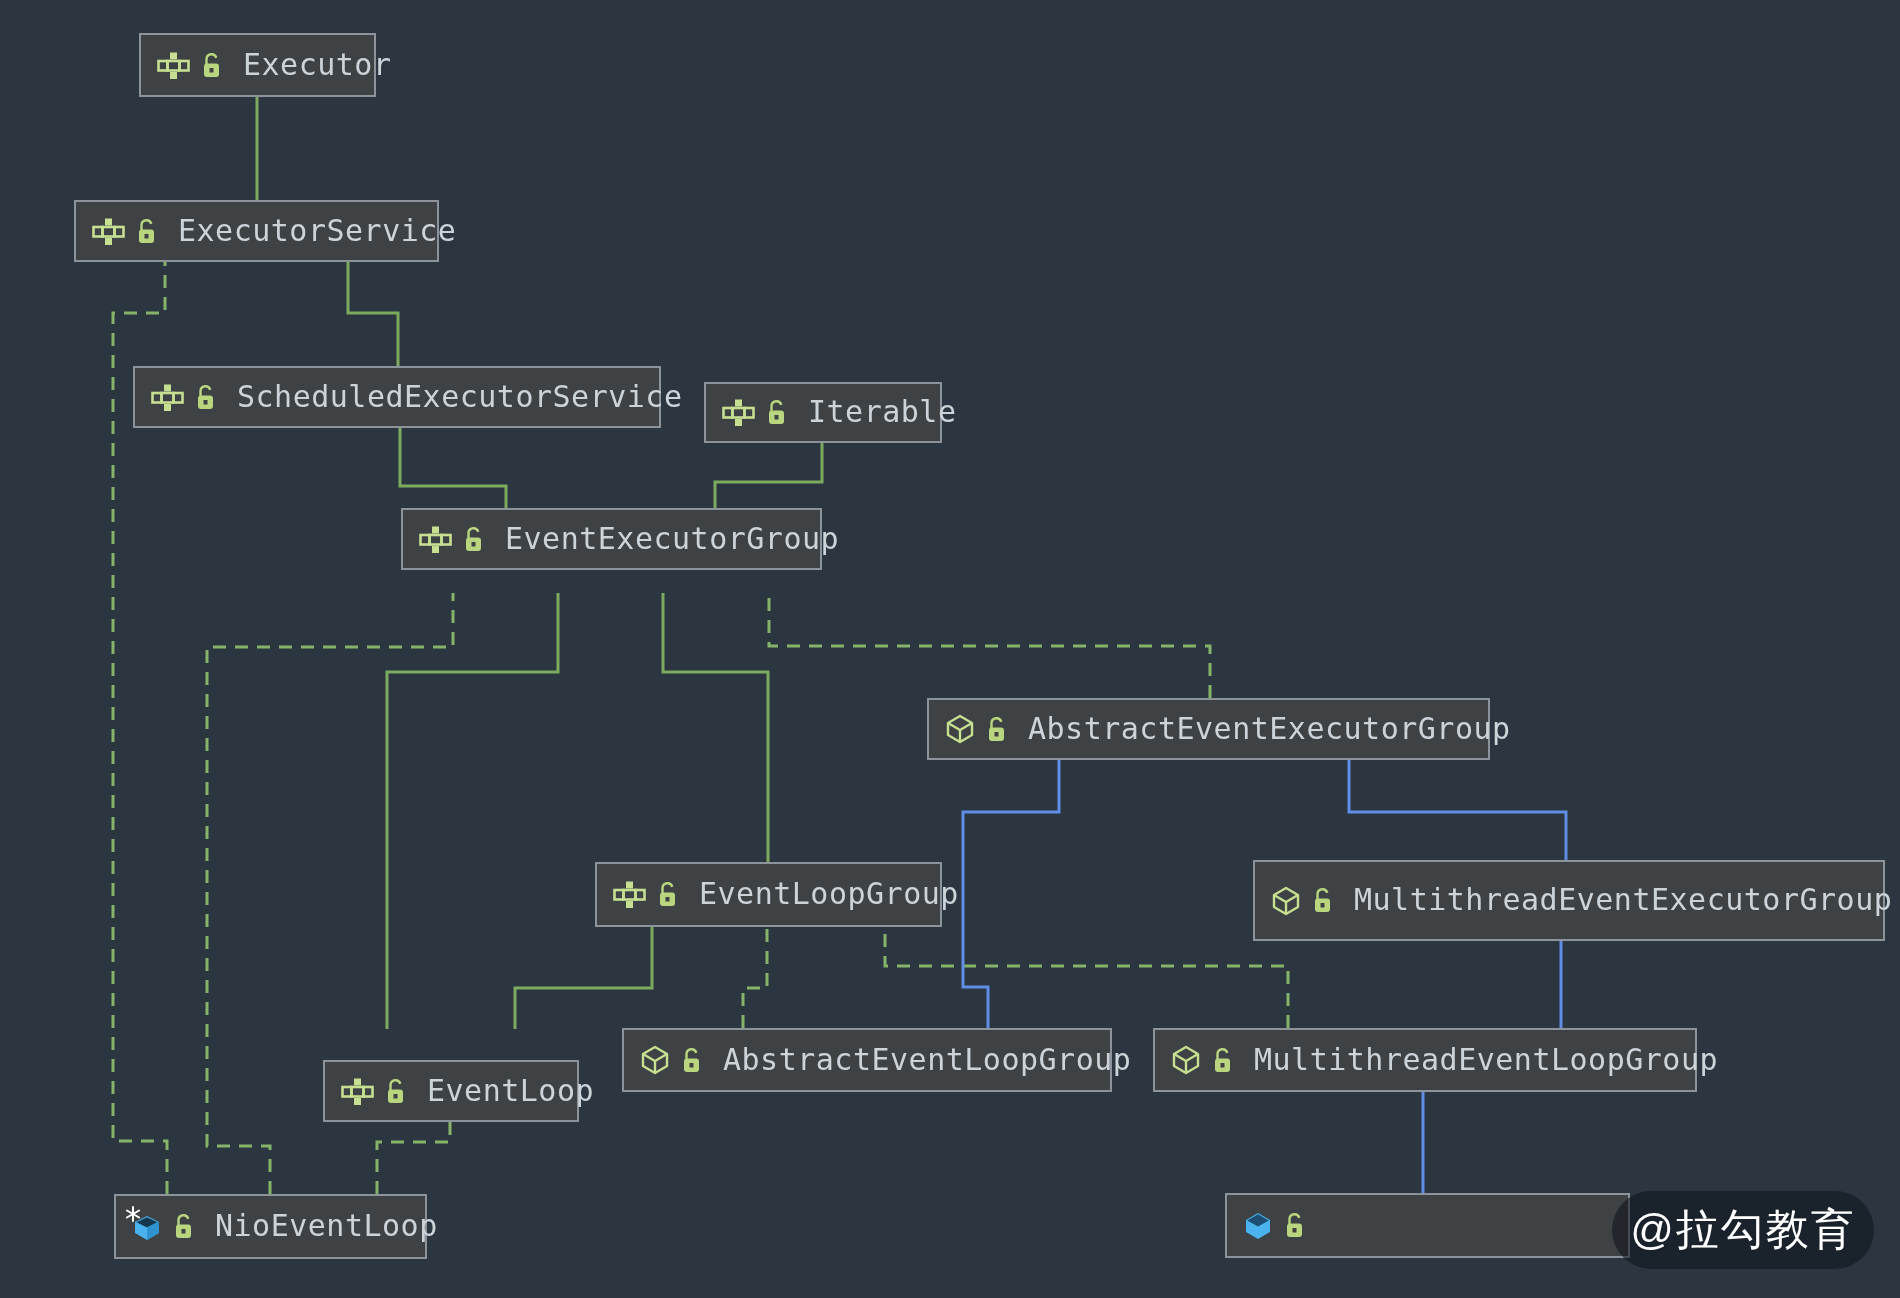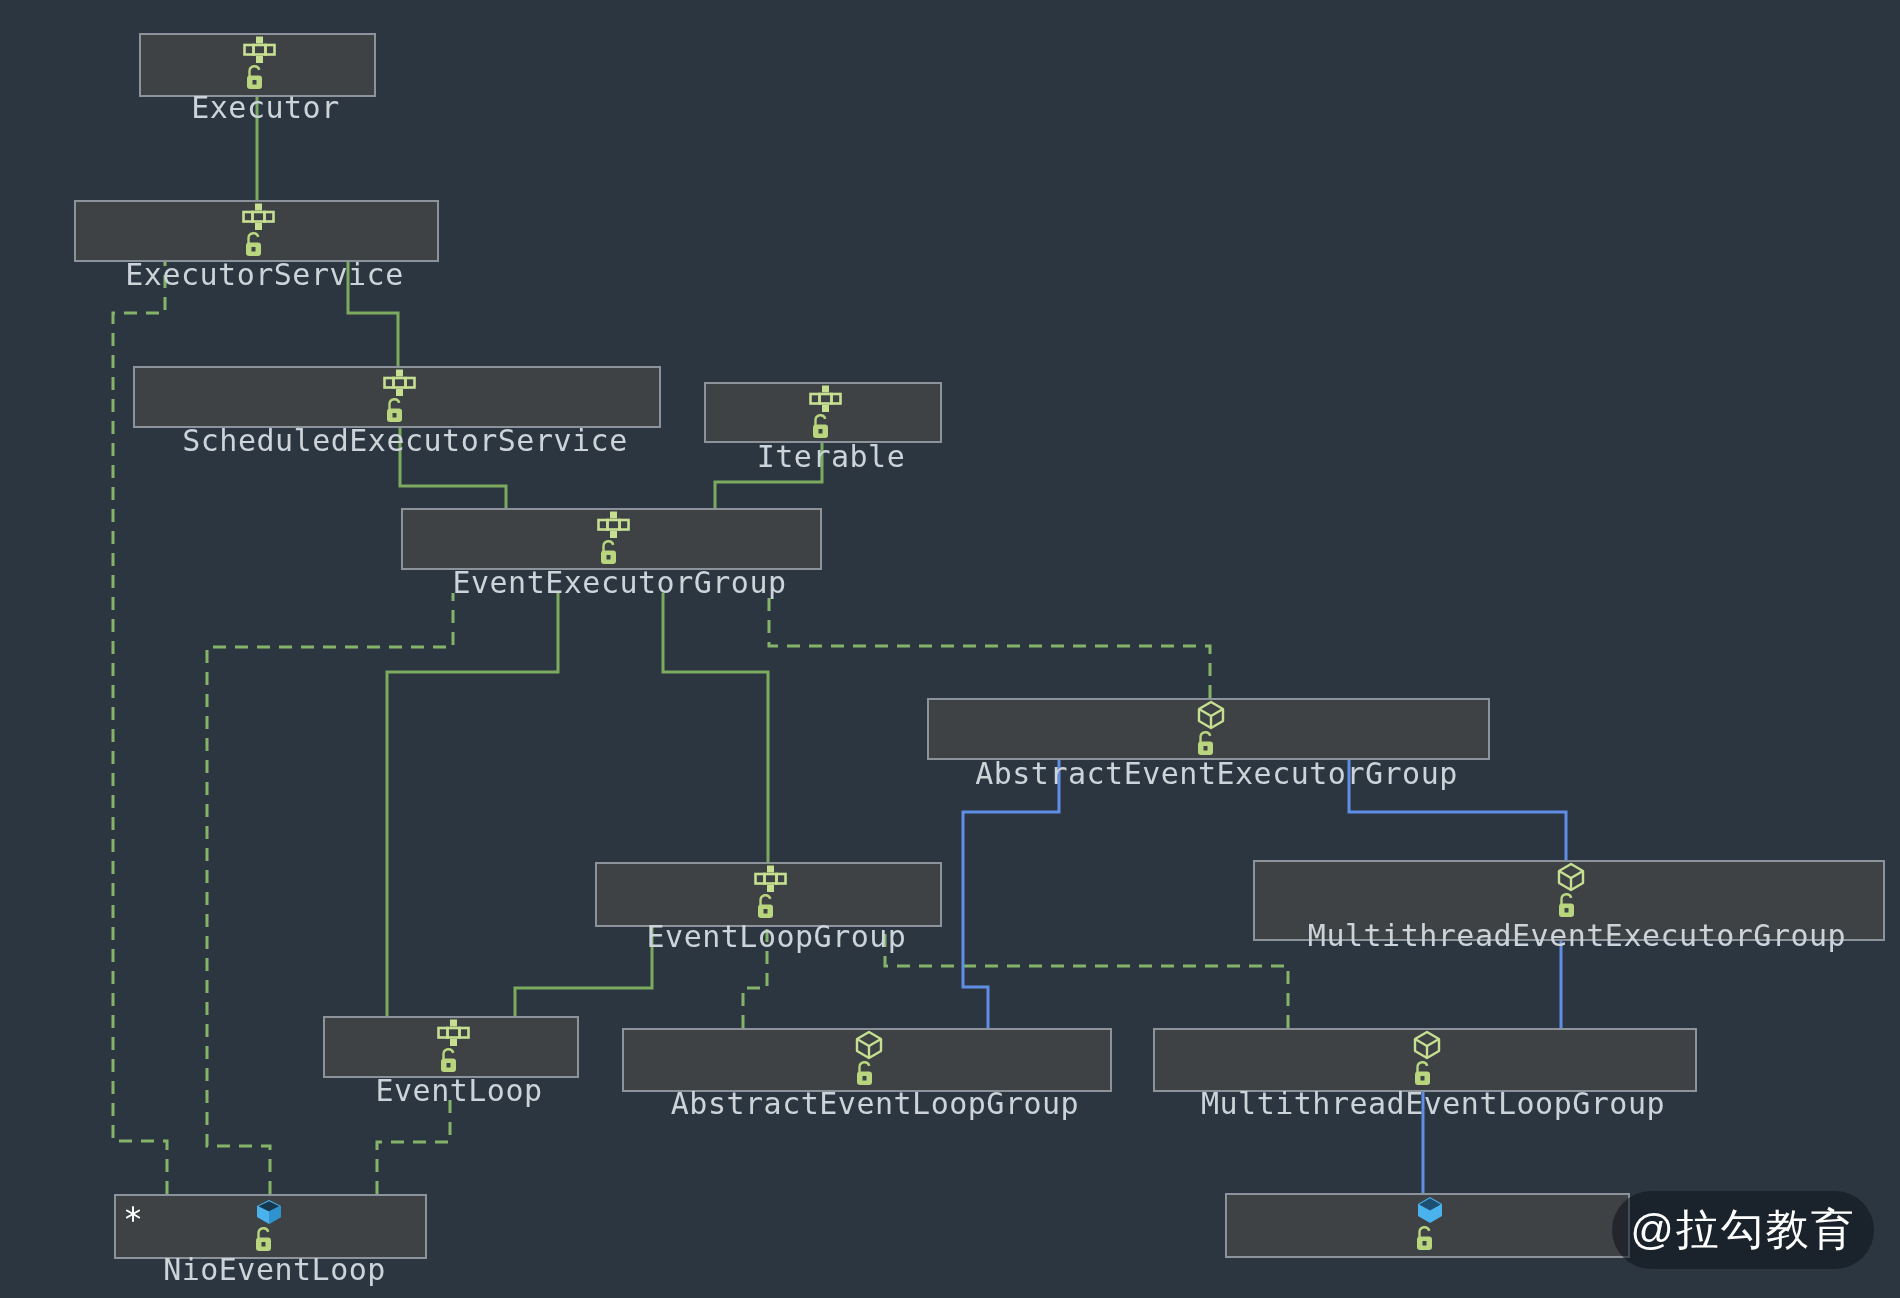--- a/index.html
+++ b/index.html
@@ -17,21 +17,20 @@
     font-family:"DejaVu Sans Mono","Liberation Mono",monospace;
   }
   .edges{position:absolute;left:0;top:0;width:1900px;height:1298px;}
   .edges path{fill:none;stroke-width:3px;}
   .edges path.dashed{stroke-dasharray:13 9;}
   .node{
     position:absolute;display:flex;align-items:center;
     box-sizing:border-box;padding-left:16px;
     background:var(--node-fill);
     border:2px solid var(--node-border);
-    flex-direction:column;
   }
   .node .icon{display:inline-flex;flex:none;margin-right:12px;line-height:0;}
   .node .icon.lock{margin-right:22px;}
   .node .icon--snowflake-icon{position:absolute;left:9px;top:10px;margin:0;}
   .node .label{
     font-size:30px;color:var(--node-text);white-space:nowrap;letter-spacing:.5px;
     transform:translateY(-1px);
   }
   .watermark{
     position:absolute;left:1612px;top:1191px;width:262px;height:78px;
@@ -230,21 +229,21 @@
         </span>
         <span class="icon icon--public-lock-icon lock">
           <svg width="19" height="27" viewBox="0 0 19 27">
             <path d="M4.5 12 V7.2 a5 5 0 0 1 9.8 -1.4" fill="none" stroke="#b9d67f" stroke-width="2.4"></path>
             <rect x="2" y="11.5" width="15" height="13.5" rx="3" fill="#b9d67f"></rect>
             <rect x="7.5" y="16" width="4" height="4.5" fill="#3e4245"></rect>
           </svg>
         </span>
         <span class="label">MultithreadEventExecutorGroup</span>
       </div>
-      <div class="node" style="left: 323px; top: 1016px; width: 256px; height: 62px;">
+      <div class="node" style="left: 323px; top: 1060px; width: 256px; height: 62px;">
         <span class="icon icon--interface-icon">
           <svg width="33" height="29" viewBox="0 0 33 29">
             <g fill="none" stroke="#c6df90" stroke-width="2.6">
               <rect x="1.5" y="10" width="9" height="9.5"></rect>
               <rect x="10.5" y="10" width="12" height="9.5"></rect>
               <rect x="22.5" y="10" width="9" height="9.5"></rect>
             </g>
             <rect x="13" y="1.5" width="7" height="7" fill="#c6df90"></rect>
             <rect x="13" y="21" width="7" height="7" fill="#c6df90"></rect>
           </svg>
@@ -289,21 +288,21 @@
         </span>
         <span class="icon icon--public-lock-icon lock">
           <svg width="19" height="27" viewBox="0 0 19 27">
             <path d="M4.5 12 V7.2 a5 5 0 0 1 9.8 -1.4" fill="none" stroke="#b9d67f" stroke-width="2.4"></path>
             <rect x="2" y="11.5" width="15" height="13.5" rx="3" fill="#b9d67f"></rect>
             <rect x="7.5" y="16" width="4" height="4.5" fill="#3e4245"></rect>
           </svg>
         </span>
         <span class="label">MultithreadEventLoopGroup</span>
       </div>
-      <div class="node" style="left: 114px; top: 1194px; width: 313px; height: 65px; padding-left: 8px;">
+      <div class="node" style="left: 114px; top: 1194px; width: 313px; height: 65px;">
         <span class="icon icon--final-cube-icon">
           <svg width="30" height="30" viewBox="0 0 30 30">
             <path d="M15 4 L27 10 V21 L15 28 L3 21 V10 Z" fill="#4ab2ec"></path>
             <path d="M4.5 10.2 L15 15.4 L25.5 10.2 L15 5.2 Z" fill="#16384f"></path>
             <path d="M15 15.4 L25.5 10.2 L27 10 V21 L15 28 Z" fill="#2f93cf"></path>
           </svg>
         </span>
         <span class="icon icon--snowflake-icon">
           <svg width="16" height="16" viewBox="0 0 16 16">
             <g stroke="#ffffff" stroke-width="2" stroke-linecap="round">

